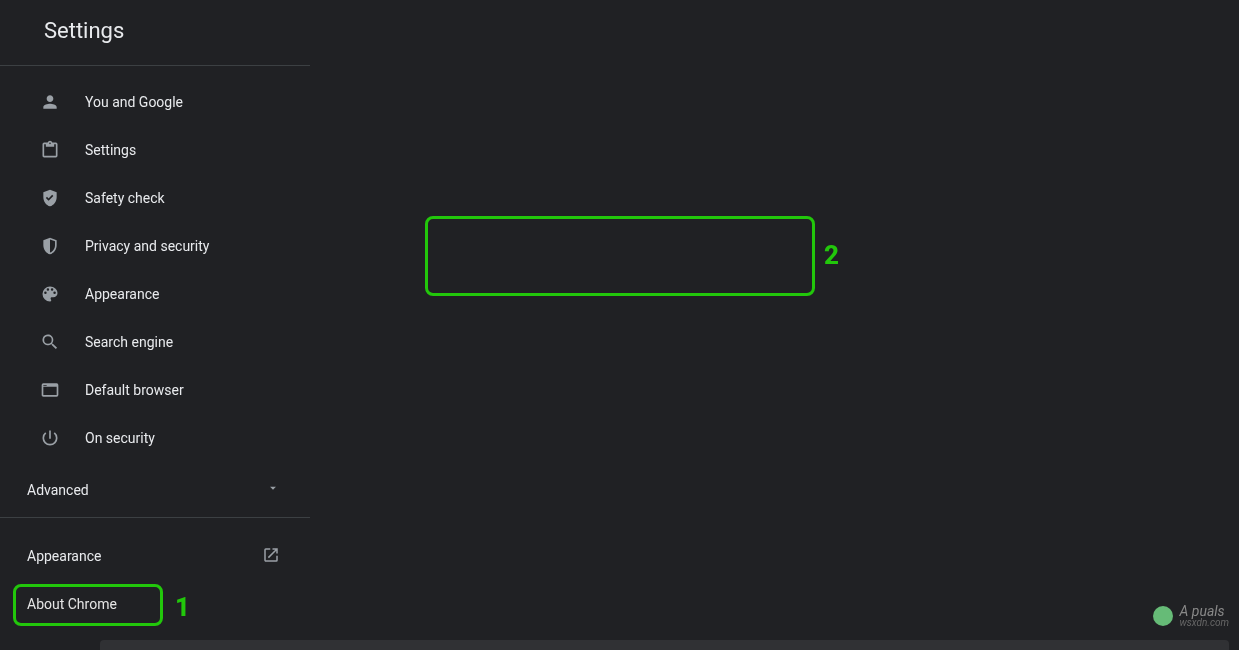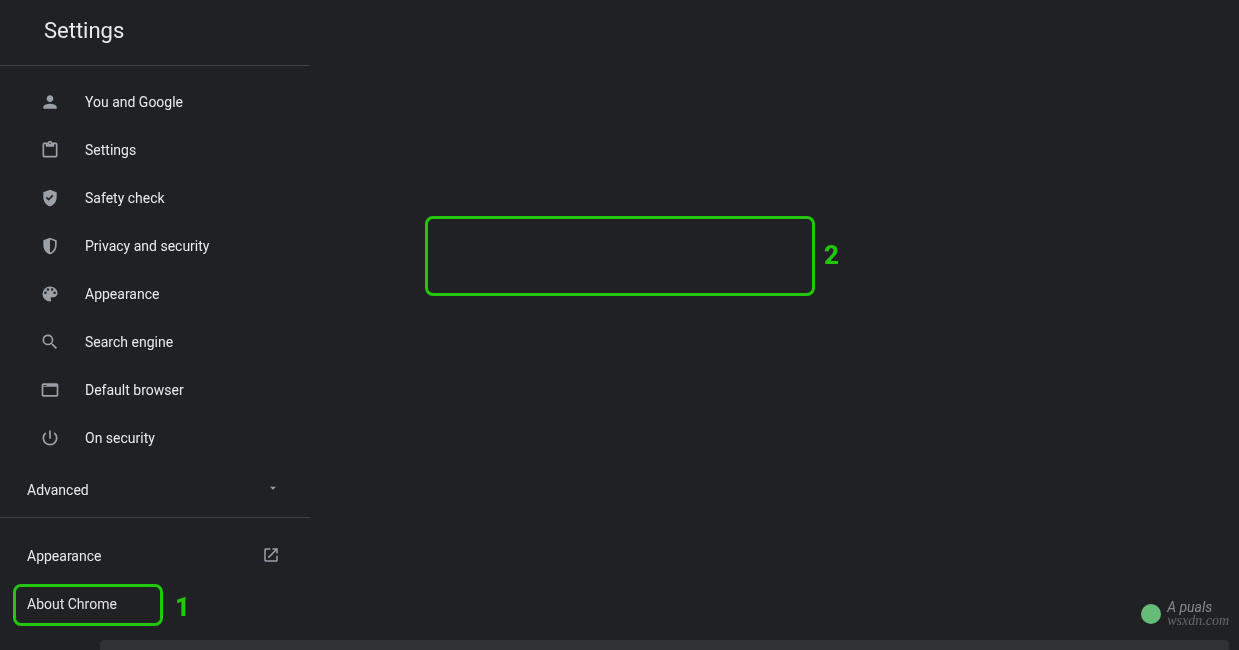--- a/index.html
+++ b/index.html
@@ -245,17 +245,17 @@
   <div class="hl-label" style="left:175px; top:592px;">1</div>
 
   <div class="hl-box" style="left:425px; top:216px; width:390px; height:80px;"></div>
   <div class="hl-label" style="left:824px; top:240px;">2</div>
 </div>
 
 <div class="watermark">
   <span style="width:20px;height:20px;border-radius:50%;background:#6b7;display:inline-block;"></span>
   <span style="display:flex;flex-direction:column;line-height:1;">
     <span style="font-size:14px;color:#888;">A  puals</span>
-    <span style="font-size:14px;color:#666;font-family:Liberation Serif, serif;">wsxdn.com</span>
+    <span style="font-size:10px;color:#666;">wsxdn.com</span>
   </span>
 </div>
 
 </div>
 
 </body></html>

